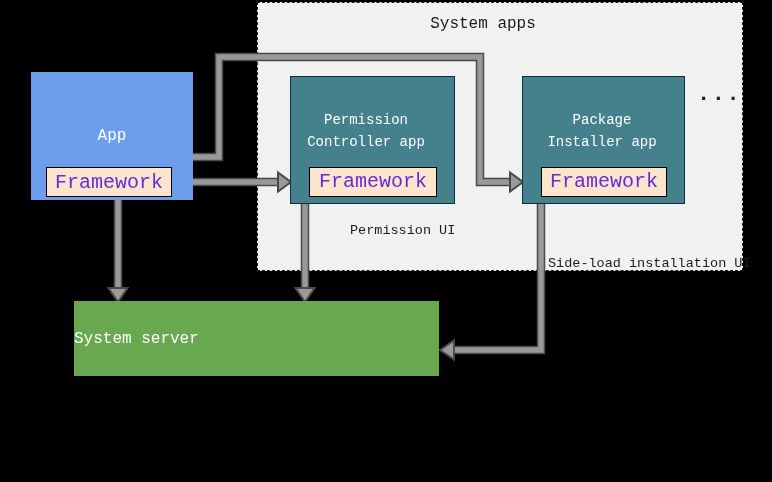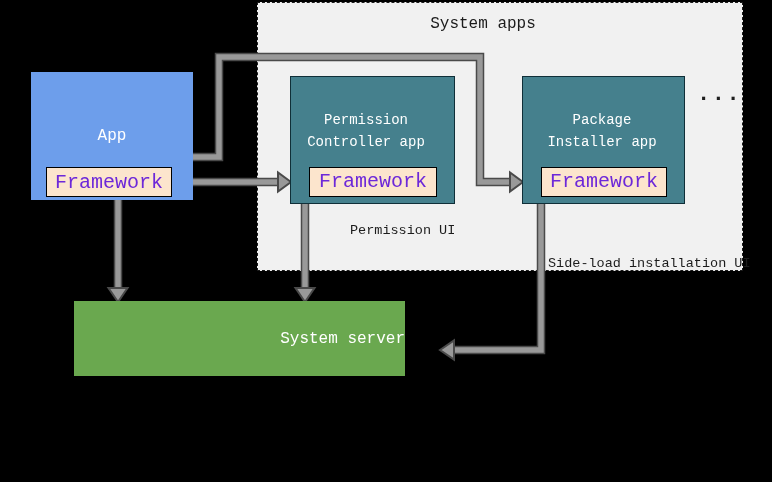--- a/index.html
+++ b/index.html
@@ -35,22 +35,22 @@
   .framework{
     position:absolute;background:var(--framework-fill,#fce5cd);
     border:1.5px solid var(--framework-border,#000);box-sizing:border-box;
     display:flex;align-items:center;justify-content:center;
     font-size:20px;color:#6d28d9;
   }
   .fw-app{left:15px;top:95px;width:126px;height:30px;}
   .fw-pc{left:18px;top:89.5px;width:128px;height:30px;}
   .fw-pi{left:18px;top:89.5px;width:126px;height:30px;}
   .server-box{
-    left:74px;top:301px;width:331px;height:75px;background:var(--server-fill,#6aa84f);
-    display:flex;align-items:center;justify-content:flex-end;
+    left:74px;top:301px;width:365px;height:75px;background:var(--server-fill,#6aa84f);
+    display:flex;align-items:center;justify-content:flex-start;
     color:var(--text-light,#fff);font-size:16px;
   }
   .note{position:absolute;z-index:2;font-size:13.5px;line-height:19.5px;
     color:var(--text-dark,#1c1c1c);white-space:nowrap;}
   .note-pc{left:315px;top:221px;margin-left:35px;}
   .note-pi{left:548px;top:214px;margin-top:40px;}
   .ellipsis{position:absolute;left:697px;top:82px;z-index:2;
     font-size:22px;font-weight:bold;letter-spacing:1.5px;color:#1f1f1f;}
 </style>
 </head>

